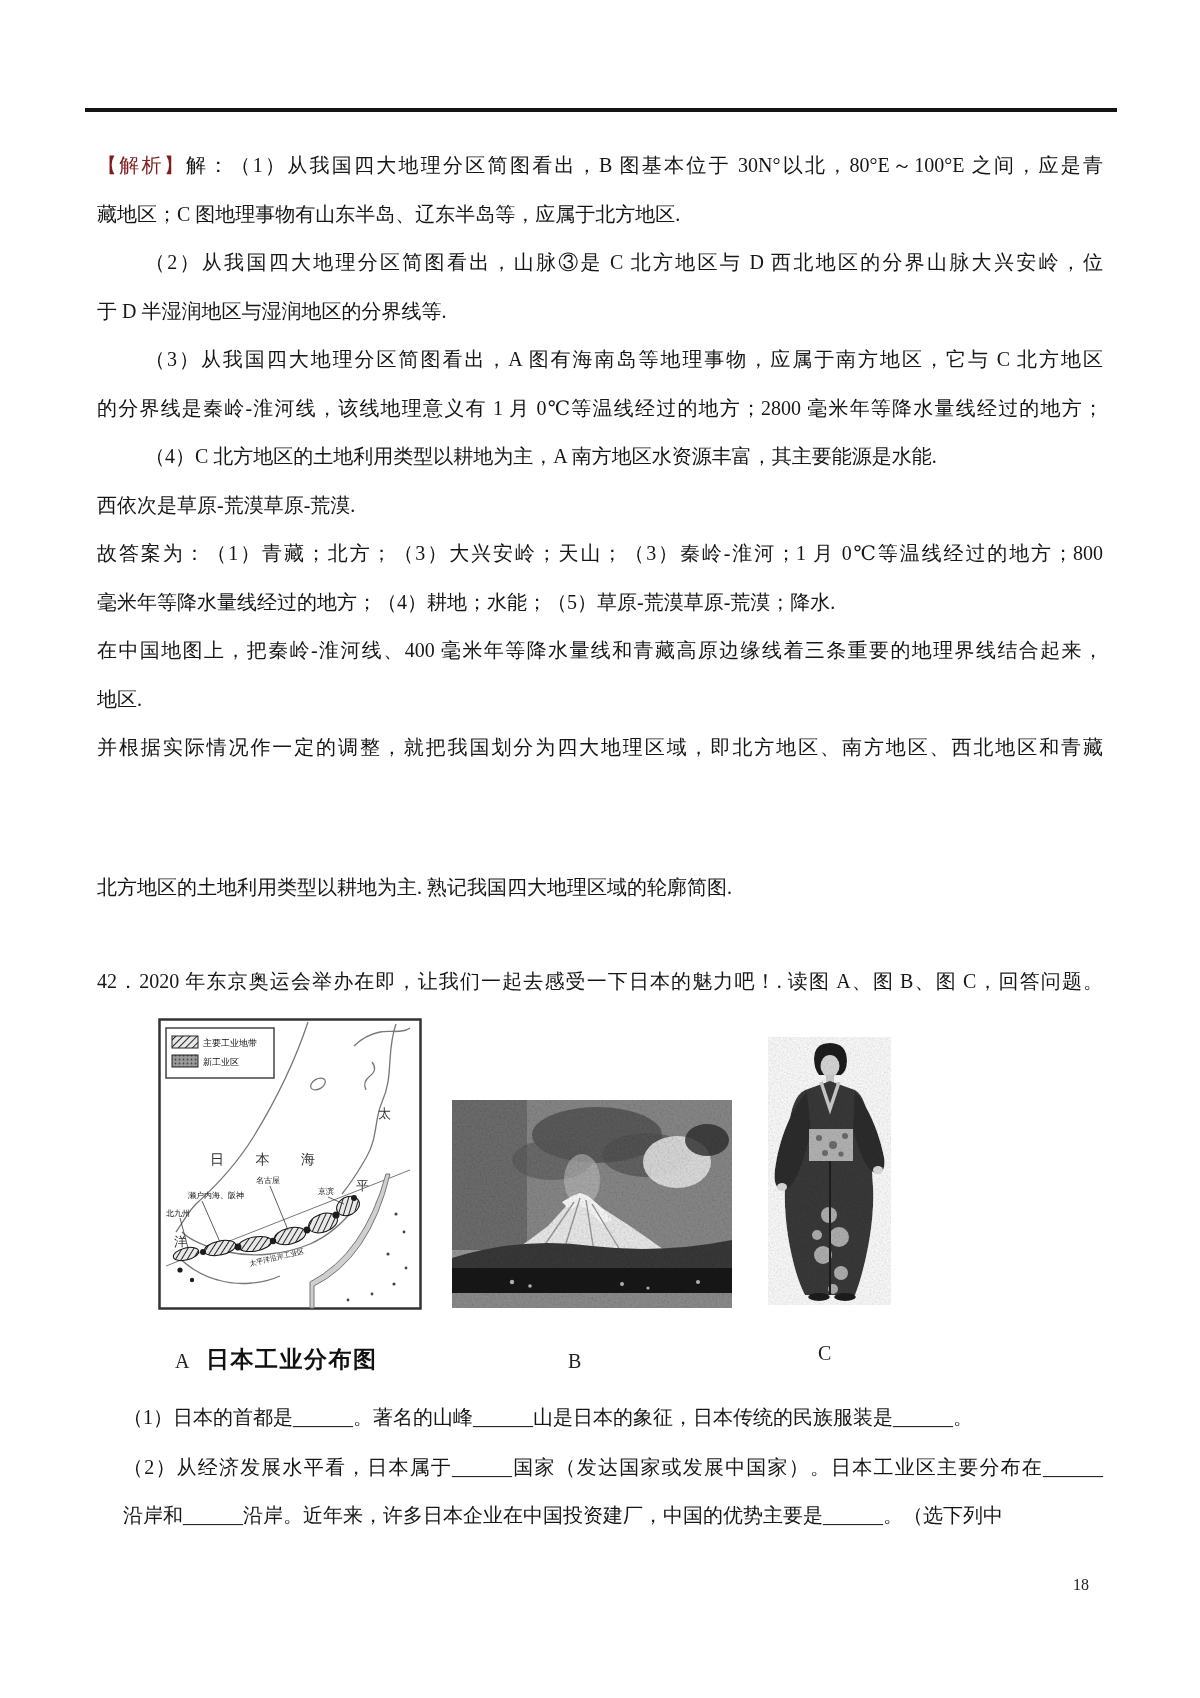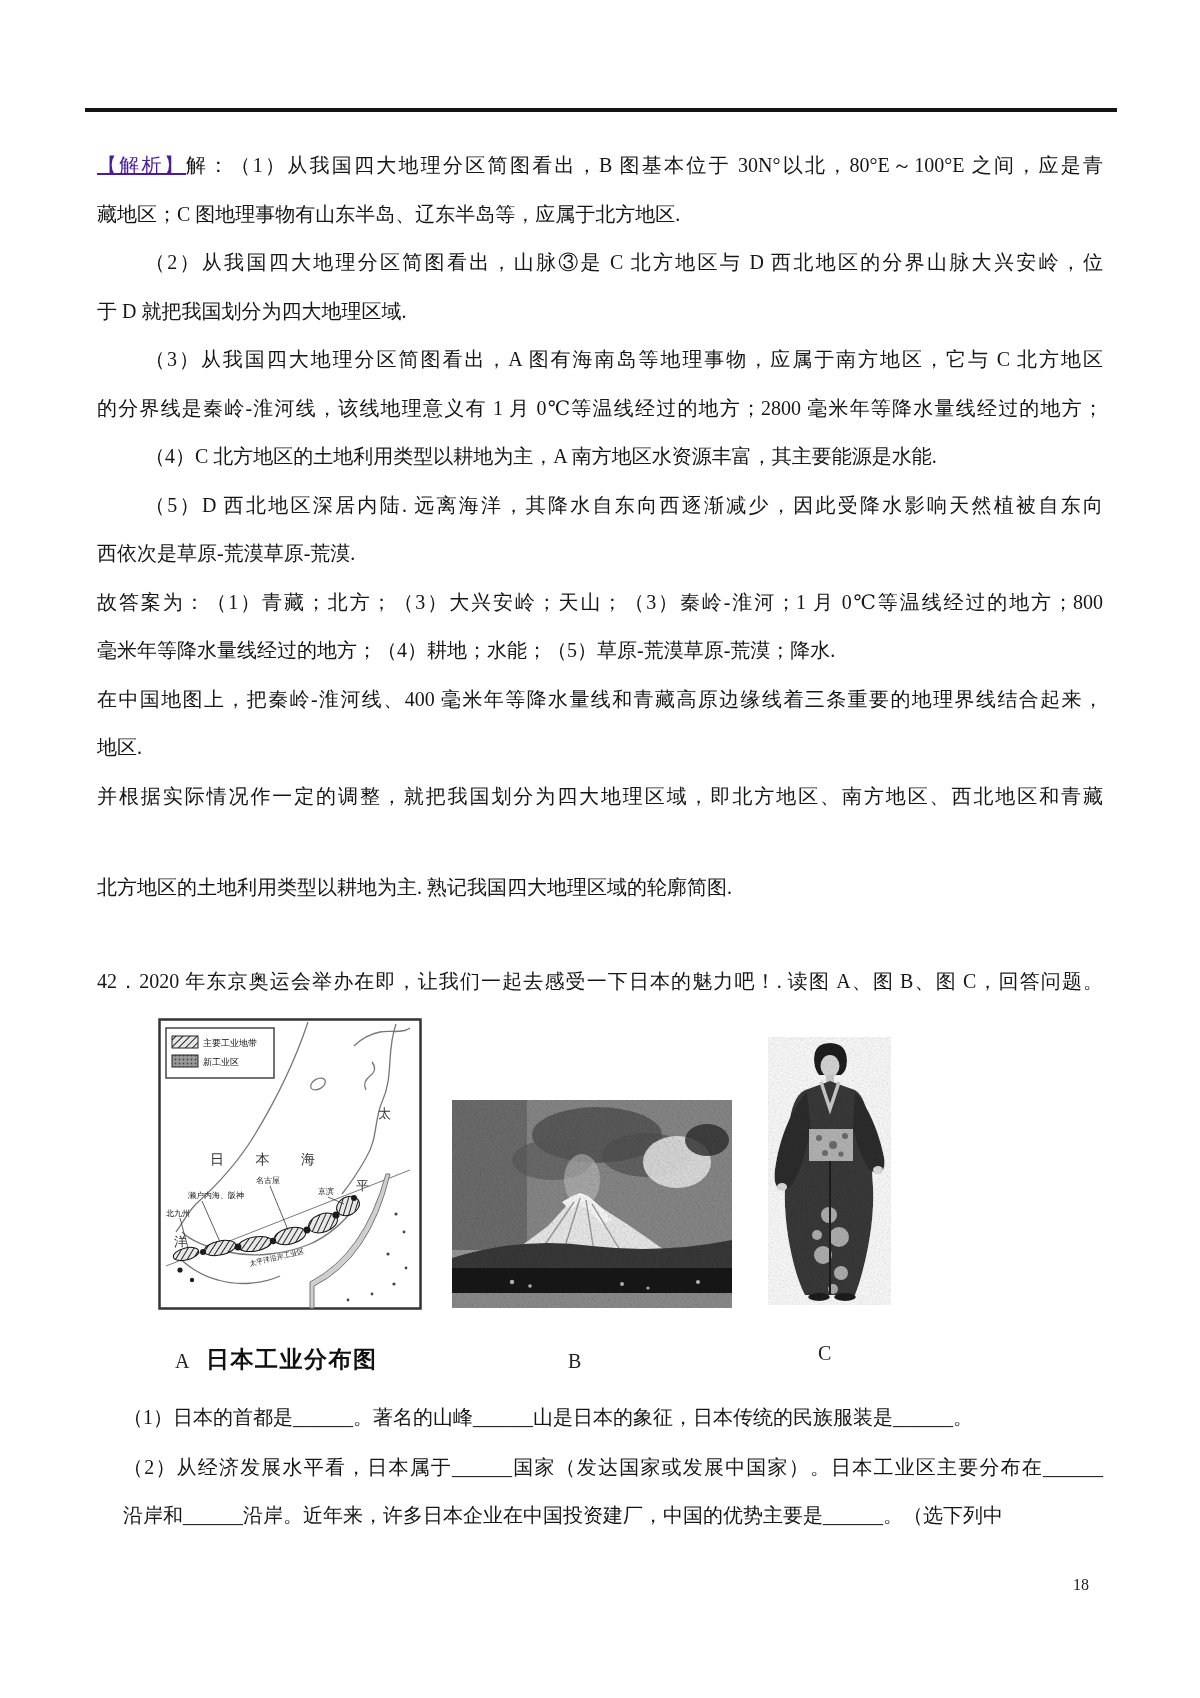--- a/index.html
+++ b/index.html
@@ -8,21 +8,21 @@
     font-family:"Liberation Serif","DejaVu Serif",serif;
     color:#161616;font-size:20px;overflow:hidden;
   }
   .top-rule{position:absolute;left:85px;top:108px;width:1032px;height:3.5px;background:#141414;}
   .textblock{position:absolute;left:97px;width:1006px;}
   .ln{height:48.5px;line-height:48.5px;white-space:nowrap;}
   .wrapok{white-space:normal;}
   .full{text-align:justify;text-align-last:justify;white-space:normal;}
   .indent{padding-left:48px;}
   .indent.full{padding-left:48px;}
-  .blue{color:#4c1d95;text-decoration:underline;}
+  .blue{color:#7f1d1d;}
   .analysis{top:141px;}
   .note{top:864px;height:47px;line-height:47px;}
   .q42{top:958px;height:47px;line-height:47px;}
   .qline{position:absolute;left:97px;width:1006px;height:47px;line-height:47px;padding-left:26px;box-sizing:border-box;}
   .q1{top:1394px;}
   .q2a{top:1444px;text-align:justify;text-align-last:justify;}
   .q2b{top:1492px;}
   .fig{position:absolute;}
   .figA{left:158px;top:1018px;}
   .figB{left:452px;top:1100px;}
@@ -40,25 +40,24 @@
 </style>
 </head>
 <body>
 
 <div class="top-rule"></div>
 
 <div class="textblock analysis">
   <div class="ln full"><span class="blue">【解析】</span><span>解：（1）从我国四大地理分区简图看出，B 图基本位于 30N°以北，80°E～100°E 之间，应是青</span></div>
   <div class="ln wrapok">藏地区；C 图地理事物有山东半岛、辽东半岛等，应属于北方地区.</div>
   <div class="ln indent full">（2）从我国四大地理分区简图看出，山脉③是 C 北方地区与 D 西北地区的分界山脉大兴安岭，位</div>
-  <div class="ln wrapok">于 D 就把我国划分为四大地理区域.</div>
+  <div class="ln wrapok">于 D 半湿润地区与湿润地区的分界线等.</div>
   <div class="ln indent full">（3）从我国四大地理分区简图看出，A 图有海南岛等地理事物，应属于南方地区，它与 C 北方地区</div>
   <div class="ln full">的分界线是秦岭-淮河线，该线地理意义有 1 月 0℃等温线经过的地方；2800 毫米年等降水量线经过的地方；</div>
   <div class="ln indent wrapok">（4）C 北方地区的土地利用类型以耕地为主，A 南方地区水资源丰富，其主要能源是水能.</div>
-  <div class="ln indent full">（5）D 西北地区深居内陆. 远离海洋，其降水自东向西逐渐减少，因此受降水影响天然植被自东向</div>
   <div class="ln wrapok">西依次是草原-荒漠草原-荒漠.</div>
   <div class="ln full">故答案为：（1）青藏；北方；（3）大兴安岭；天山；（3）秦岭-淮河；1 月 0℃等温线经过的地方；800</div>
   <div class="ln wrapok">毫米年等降水量线经过的地方；（4）耕地；水能；（5）草原-荒漠草原-荒漠；降水.</div>
   <div class="ln full">在中国地图上，把秦岭-淮河线、400 毫米年等降水量线和青藏高原边缘线着三条重要的地理界线结合起来，</div>
   <div class="ln wrapok">地区.</div>
   <div class="ln full">并根据实际情况作一定的调整，就把我国划分为四大地理区域，即北方地区、南方地区、西北地区和青藏</div>
 </div>
 
 <div class="textblock note">北方地区的土地利用类型以耕地为主. 熟记我国四大地理区域的轮廓简图.</div>
 

